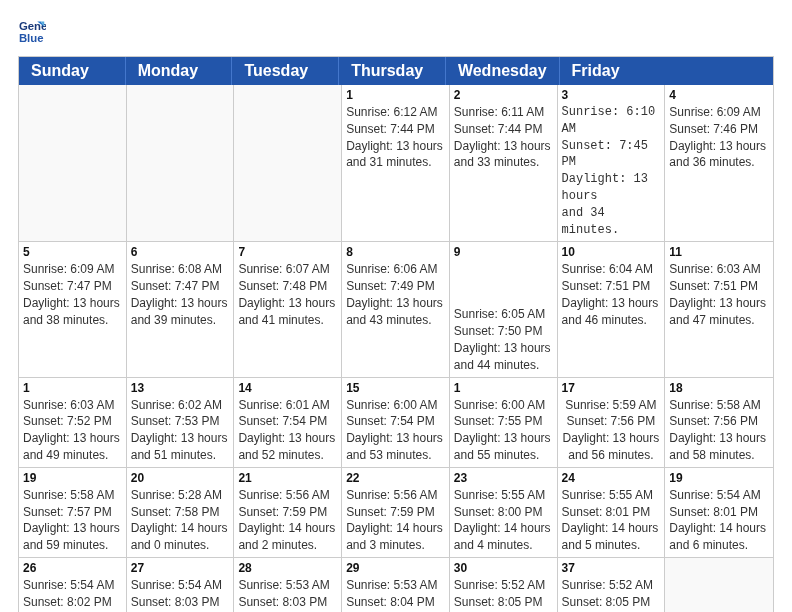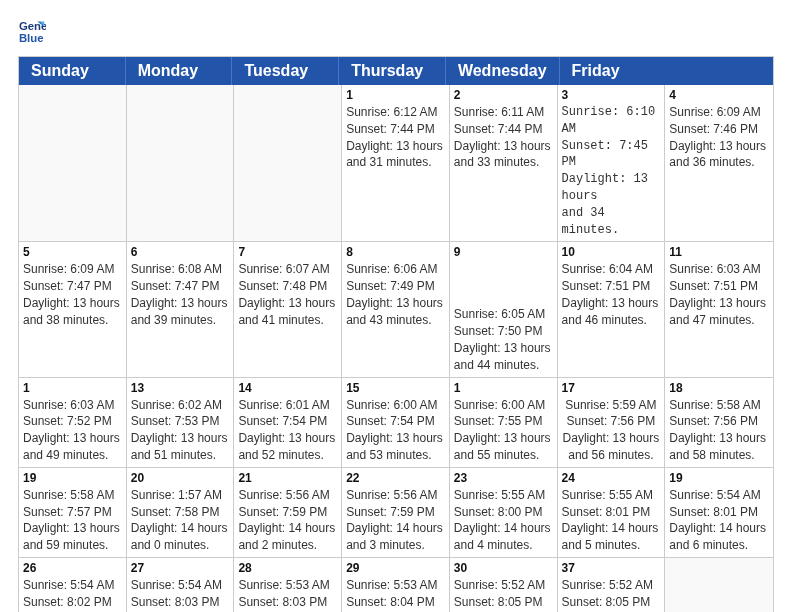--- a/index.html
+++ b/index.html
@@ -274,21 +274,21 @@
         <div class="cal-week">
           <div class="cal-cell">
             <span class="day-num">19</span>
             <div class="cell-text" style="white-space: pre-line;">Sunrise: 5:58 AM
 Sunset: 7:57 PM
 Daylight: 13 hours
 and 59 minutes.</div>
           </div>
           <div class="cal-cell">
             <span class="day-num">20</span>
-            <div class="cell-text" style="white-space: pre-line;">Sunrise: 1:57 AM
+            <div class="cell-text" style="white-space: pre-line;">Sunrise: 5:28 AM
 Sunset: 7:58 PM
 Daylight: 14 hours
 and 0 minutes.</div>
           </div>
           <div class="cal-cell">
             <span class="day-num">21</span>
             <div class="cell-text" style="white-space: pre-line;">Sunrise: 5:56 AM
 Sunset: 7:59 PM
 Daylight: 14 hours
 and 2 minutes.</div>

